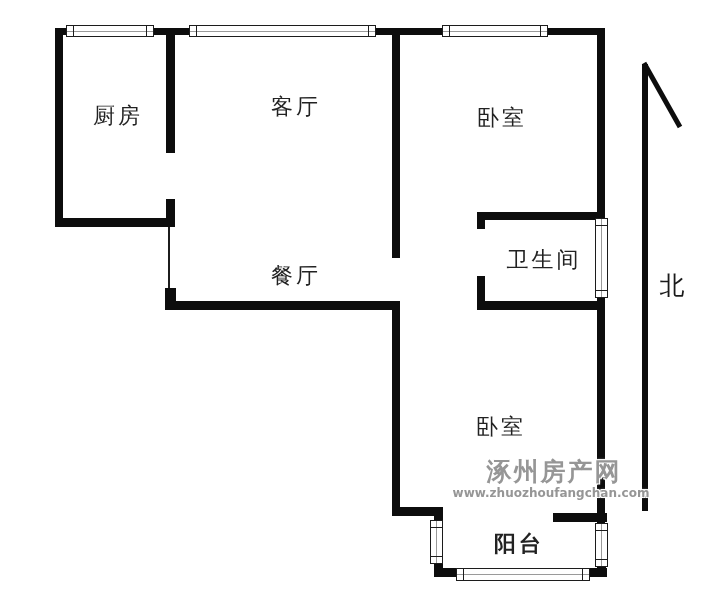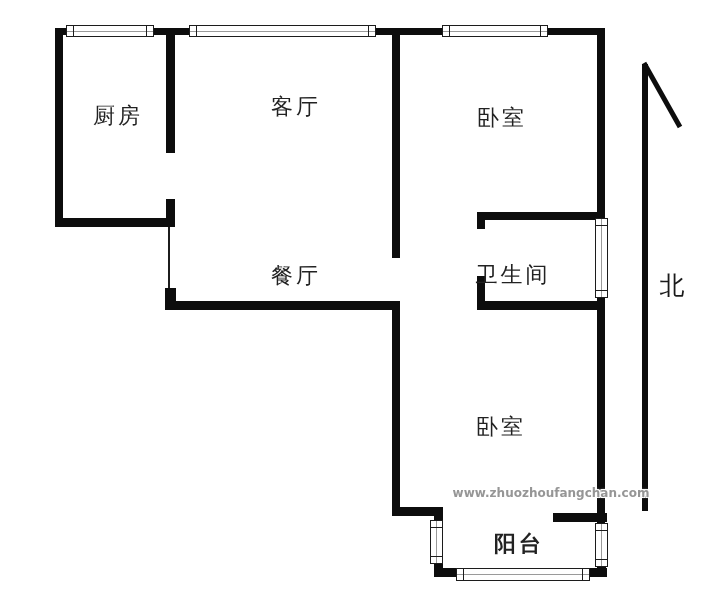--- a/index.html
+++ b/index.html
@@ -107,21 +107,22 @@
   <div class="win win-h" style="left:456px; top:568px; width:134px; height:13px;"></div>
 
   <svg class="north-arrow-svg" width="707" height="600" viewBox="0 0 707 600">
     <line x1="645" y1="64" x2="645" y2="511" stroke="#0d0d0d" stroke-width="6"></line>
     <line x1="644" y1="63" x2="680" y2="127" stroke="#0d0d0d" stroke-width="5"></line>
   </svg>
 
   <div class="room-label" style="left:118px; top:116px;">厨房</div>
   <div class="room-label" style="left:296px; top:107px;font-family:Liberation Mono, monospace;">客厅</div>
   <div class="room-label" style="left:502px; top:118px;">卧室</div>
-  <div class="room-label" style="left:513px; top:260px;margin-top:15px;">卫生间</div>
+  <div class="room-label" style="left:544px; top:260px;">卫生间</div>
   <div class="room-label" style="left:296px; top:276px;">餐厅</div>
   <div class="room-label" style="left:501px; top:427px;">卧室</div>
   <div class="room-label" style="left:519px; top:544px;font-weight:bold;">阳台</div>
   <div class="compass-label" style="left:672px; top:285px;">北</div>
 
+  <div class="wm wm-title">涿州房产网</div>
   <div class="wm wm-url">www.zhuozhoufangchan.com</div>
 
 </div>
 
 </body></html>

